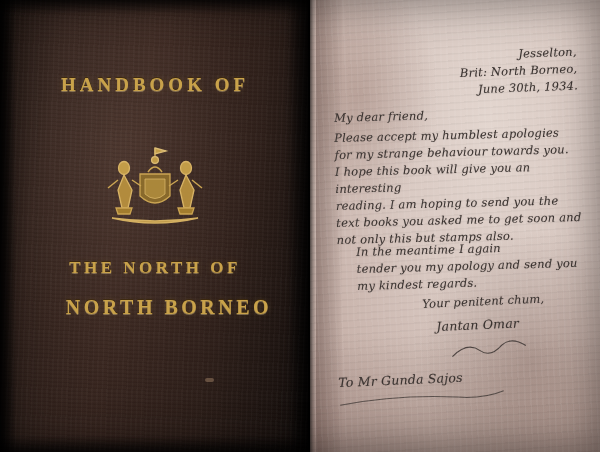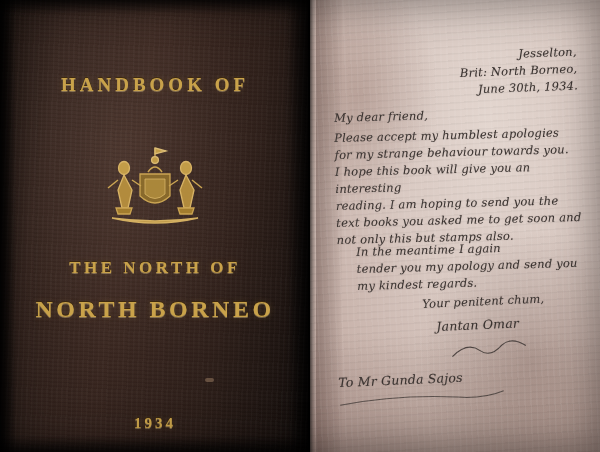--- a/index.html
+++ b/index.html
@@ -66,21 +66,21 @@
     letter-spacing: 3px;
     text-align: center;
     width: 100%;
     position: absolute;
     left: 0;
     font-weight: bold;
   }
 
   .title-top   { top: 74px;  font-size: 19px; letter-spacing: 4px; }
   .title-state { top: 258px; font-size: 17px; letter-spacing: 3.5px; }
-  .title-place { top: 296px; font-size: 24px; letter-spacing: 3.5px; }
+  .title-place { top: 296px; font-size: 20px; letter-spacing: 3.5px; padding-left: 14px; }
   .title-year  { top: 415px; font-size: 15px; letter-spacing: 3px; }
 
   .crest {
     position: absolute;
     left: 50%;
     top: 138px;
     transform: translateX(-50%);
     width: 118px;
     height: 92px;
   }
@@ -197,21 +197,20 @@
           <path d="M96 42 L106 50 M82 42 L73 48" stroke="#d2ab55" stroke-width="1.5"></path>
           <path d="M82 70 L98 70 L96 76 L84 76 Z" fill="#a8812f" stroke="#d2ab55"></path>
 
           <path d="M16 80 Q59 90 102 80 Q59 86 16 80 Z" fill="#bb9440" stroke="#dcb765"></path>
         </g>
       </svg>
     </div>
 
     <div class="gold title-state">THE NORTH OF</div>
     <div class="gold title-place">NORTH BORNEO</div>
-    <div class="gold title-year">1934</div>
 
     <div class="speck"></div>
     <div class="edge-left"></div>
     <div class="edge-right"></div>
     <div class="edge-top"></div>
     <div class="edge-bottom"></div>
   </div>
 
   <div class="letter">
     <div class="stain-a"></div>

